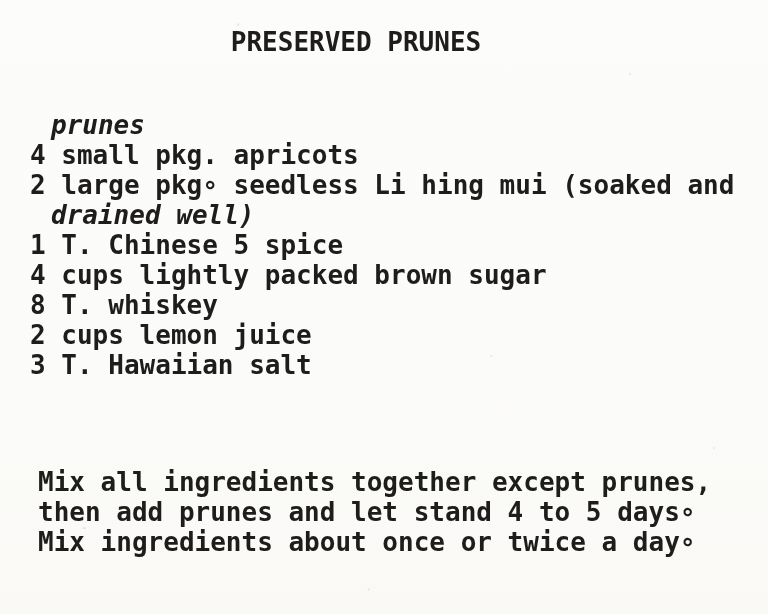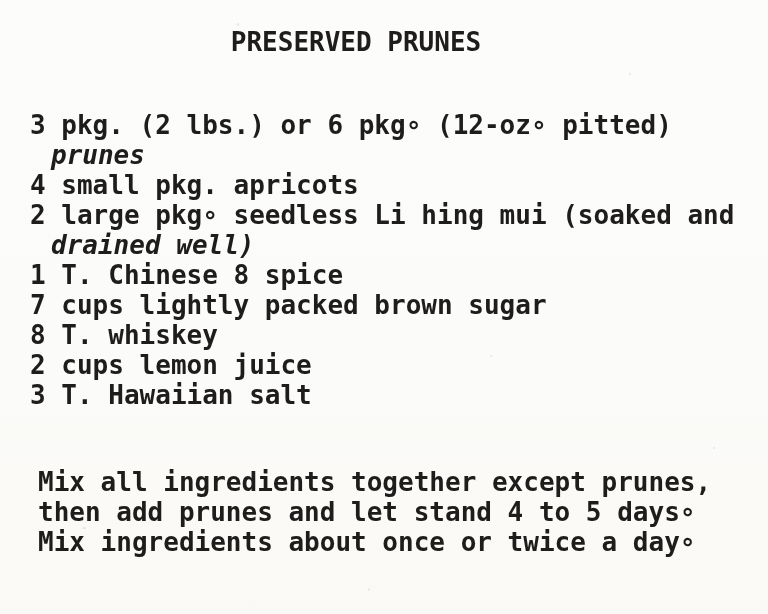--- a/index.html
+++ b/index.html
@@ -65,27 +65,26 @@
   }
 </style>
 </head>
 <body>
 
 <div class="paper">
 
   <h1 class="title">PRESERVED PRUNES</h1>
 
   <div class="ingredients">
-    <div class="line">3 pkg. (2 lbs.) or 6 pkg∘ (12-oz∘ pitted)</div>
     <div class="line indent">prunes</div>
     <div class="line">4 small pkg. apricots</div>
     <div class="line">2 large pkg∘ seedless Li hing mui (soaked and</div>
     <div class="line indent">drained well)</div>
-    <div class="line">1 T. Chinese 8 spice</div>
-    <div class="line">7 cups lightly packed brown sugar</div>
+    <div class="line">1 T. Chinese 5 spice</div>
+    <div class="line">4 cups lightly packed brown sugar</div>
     <div class="line">8 T. whiskey</div>
     <div class="line">2 cups lemon juice</div>
     <div class="line">3 T. Hawaiian salt</div>
   </div>
 
   <div class="instructions">
     <div class="line">Mix all ingredients together except prunes,</div>
     <div class="line">then add prunes and let stand 4 to 5 days∘</div>
     <div class="line">Mix ingredients about once or twice a day∘</div>
   </div>

